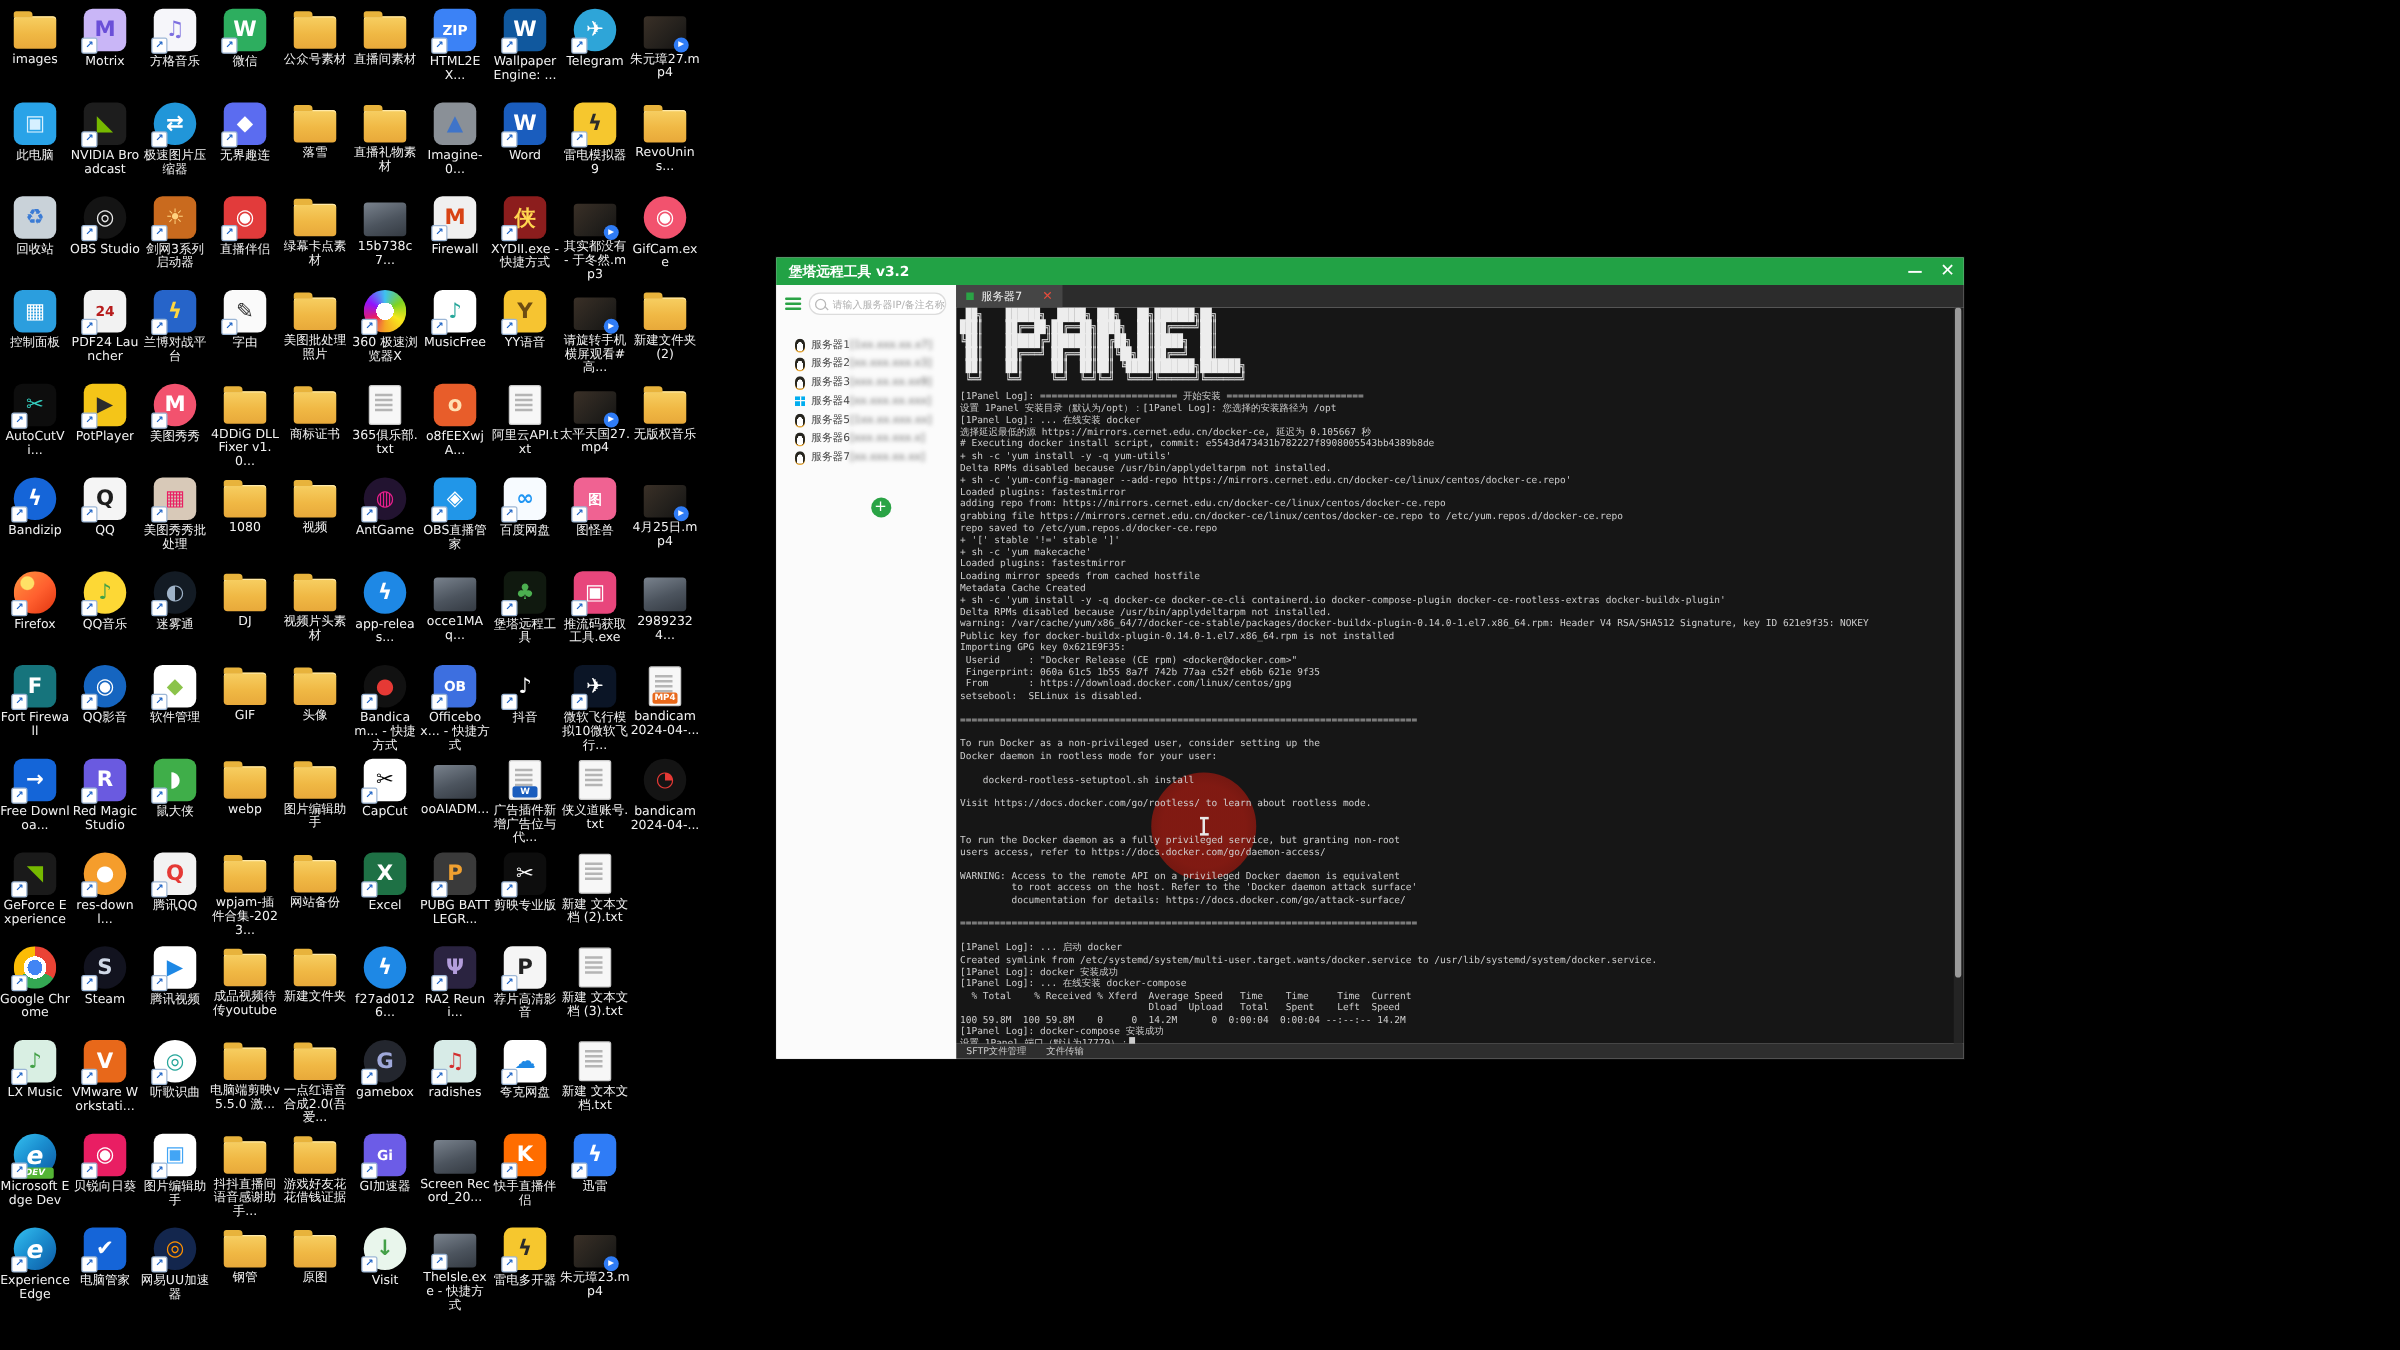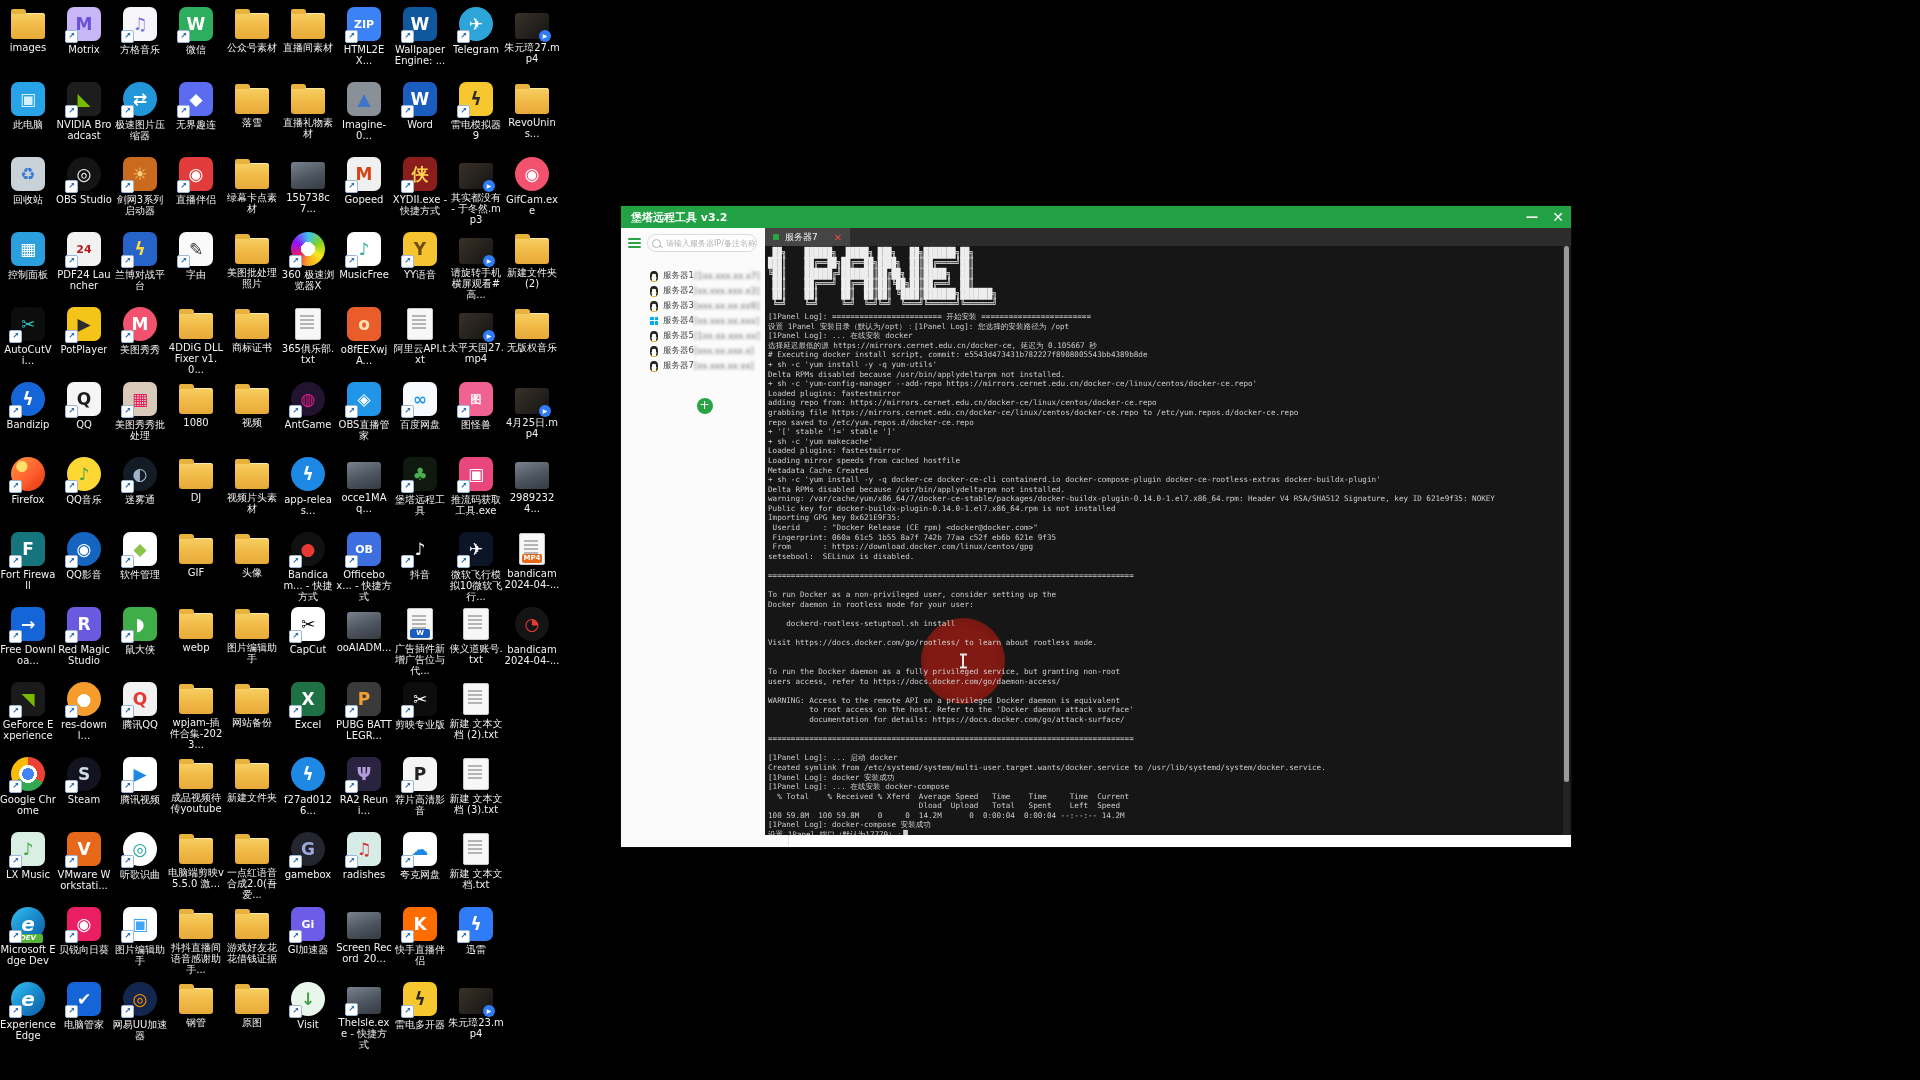--- a/index.html
+++ b/index.html
@@ -60,21 +60,21 @@
   .burger{position:absolute;left:7px;top:10px;width:13px;height:10px;cursor:pointer;}
   .burger i{display:block;height:2px;background:#2aa345;margin-bottom:2px;border-radius:1px;}
   .search{position:absolute;left:26px;top:6px;width:110px;height:18px;border:1px solid #dcdcdc;border-radius:9px;
        background:#fff;box-sizing:border-box;display:flex;align-items:center;padding:0 4px;}
   .mag{width:7px;height:7px;border:1.4px solid #b8b8b8;border-radius:50%;position:relative;flex:none;}
   .mag:after{content:"";position:absolute;width:4px;height:1.4px;background:#b8b8b8;transform:rotate(45deg);right:-3px;bottom:-1px;}
   .search input{border:0;outline:0;background:transparent;font-size:8px;width:92px;margin-left:3px;color:#333;
        font-family:"DejaVu Sans",sans-serif;}
   .search input::placeholder{color:#b0b0b0;}
   .srvlist{position:absolute;left:0;top:40px;right:0;}
-  .srv{display:flex;align-items:center;height:15px;padding-left:29px;font-size:8.5px;color:#474747;cursor:pointer;text-align:right;}
+  .srv{display:flex;align-items:center;height:15px;padding-left:15px;font-size:8.5px;color:#474747;cursor:pointer;text-align:right;}
   .tux{width:8px;height:10px;border-radius:45% 45% 40% 40%;flex:none;margin-right:5px;
        background:radial-gradient(ellipse at 50% 68%,#fff 0 2.4px,rgba(0,0,0,0) 2.6px),#26251f;
        box-shadow:0 1px 0 #e8a93a;}
   .winlogo{width:8px;height:8px;flex:none;margin-right:5px;
        background:conic-gradient(#00adef 0 360deg);
        -webkit-mask:linear-gradient(#000 0 0);position:relative;}
   .winlogo:before{content:"";position:absolute;left:3.5px;top:0;width:1px;height:8px;background:#fbfbfb;}
   .winlogo:after{content:"";position:absolute;left:0;top:3.5px;width:8px;height:1px;background:#fbfbfb;}
   .blur{filter:blur(1.6px);color:#6b6b6b;}
   .addbtn{position:absolute;left:50%;top:170px;transform:translateX(-50%);width:16px;height:16px;border-radius:50%;
@@ -209,21 +209,21 @@
       <div class="cell">
         <div class="ic folder"></div>
         <div class="lbl">绿幕卡点素材</div>
       </div>
       <div class="cell">
         <div class="ic img"></div>
         <div class="lbl">15b738c7...</div>
       </div>
       <div class="cell">
         <div class="ic" style="background: rgb(240, 240, 240); color: rgb(216, 67, 21);">M<span class="sc">↗</span></div>
-        <div class="lbl">Gopeed</div>
+        <div class="lbl">Firewall</div>
       </div>
       <div class="cell">
         <div class="ic" style="background: rgb(140, 29, 29); color: rgb(255, 213, 79);">侠<span class="sc">↗</span></div>
         <div class="lbl">XYDII.exe - 快捷方式</div>
       </div>
       <div class="cell">
         <div class="ic video"></div>
         <div class="lbl">其实都没有 - 于冬然.mp3</div>
       </div>
       <div class="cell">
@@ -797,14 +797,18 @@
   % Total    % Received % Xferd  Average Speed   Time    Time     Time  Current
                                  Dload  Upload   Total   Spent    Left  Speed
 100 59.8M  100 59.8M    0     0  14.2M      0  0:00:04  0:00:04 --:--:-- 14.2M
 [1Panel Log]: docker-compose 安装成功
 设置 1Panel 端口（默认为17779）：█</pre>
       <div class="vscroll">
         <div class="vthumb"></div>
       </div>
     </div>
 
+    <div class="status">
+      <span>SFTP文件管理</span>
+      <span>文件传输</span>
+    </div>
   </div>
 </div>
 
 </body></html>

